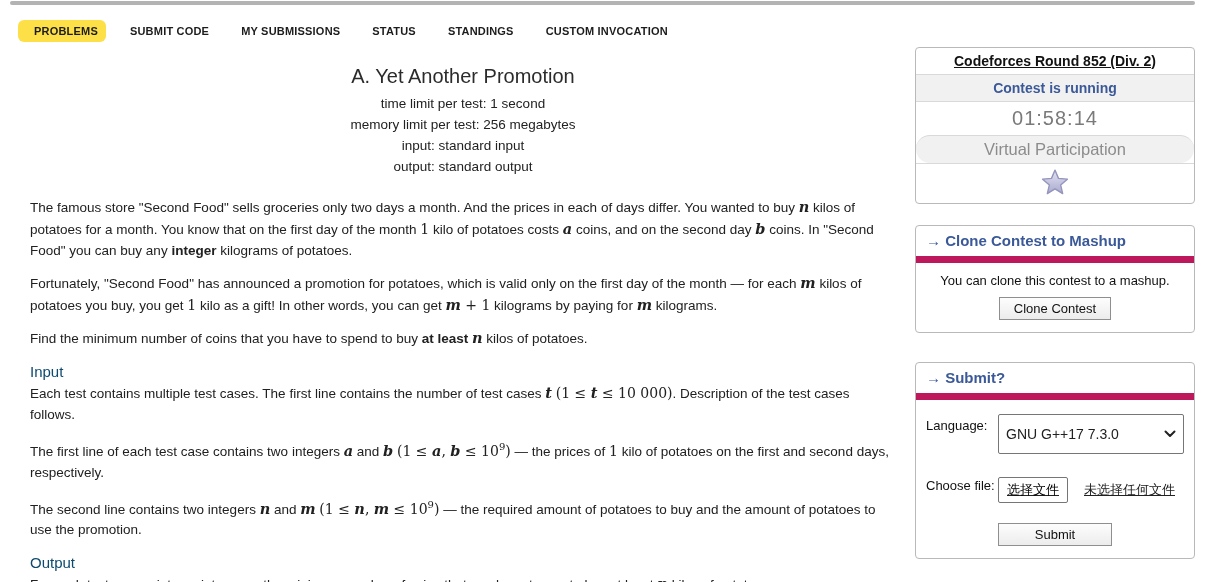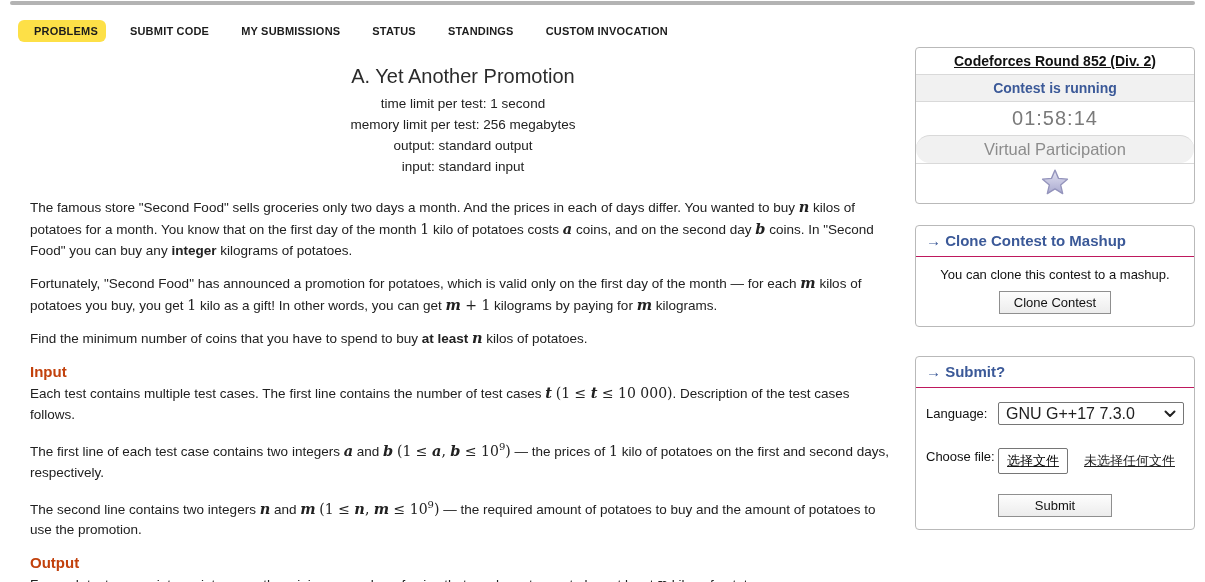--- a/index.html
+++ b/index.html
@@ -15,21 +15,21 @@
   .tab { font-size: 11px; font-weight: bold; letter-spacing: .2px; color: #1c1c1c;
     padding: 5px 8px; border-radius: 6px; cursor: pointer; white-space: nowrap; }
   .tab.selected { background: #fde047; padding-left: 16px; }
 
   
   .main-col { position: absolute; left: 30px; top: 64px; width: 866px; }
   .prob-title { text-align: center; font-size: 20px; line-height: 24px; color: #2b2b2b; }
   .prob-meta { text-align: center; font-size: 13.5px; line-height: 21px; margin-top: 5px; color: #222; }
   .stmt p { font-size: 13.5px; line-height: 21px; margin: 0 0 11px 0; }
   .stmt { margin-top: 19px; }
-  .sec-h { font-size: 15px; font-weight: bold; margin: 14px 0 2px 0; color: #c2410c; }
+  .sec-h { font-size: 15px; font-weight: normal; margin: 14px 0 2px 0; color: #0c4a6e; }
   .bld { font-weight: bold; }
   .mv { font-family: "DejaVu Serif", serif; font-style: italic; font-weight: 600; font-size: 14.5px; }
   .mn { font-family: "DejaVu Serif", serif; font-size: 14px; }
   sup.mn { font-size: 10px; }
 
   
   .sidebar { position: absolute; left: 915px; top: 47px; width: 280px; }
   .box { border: 1px solid #b9b9b9; border-radius: 4px; background: #fff; overflow: hidden; }
   .c-row { text-align: center; border-top: 1px solid #d9d9d9; }
   .c-row:first-child { border-top: none; }
@@ -38,35 +38,35 @@
   .c-status { background: #f1f1f1; color: #3B5998; font-size: 14px; font-weight: bold; padding: 5px 0; }
   .c-timer { color: #7a7a7a; font-size: 20px; letter-spacing: 1px; padding: 5px 0;
     font-family: "Liberation Sans", sans-serif; }
   .c-mode { background: #f1f1f1; color: #8c8c8c; font-size: 16.5px; padding: 4px 0; border-radius: 14px; }
   .c-star { padding: 5px 0 4px; }
   .c-star svg { cursor: pointer; }
 
   .box2 { margin-top: 21px; }
   .box3 { margin-top: 29px; }
   .box-h { color: #3B5998; font-size: 15px; font-weight: bold; padding: 6px 10px 7px;
-    border-bottom: 1px solid #be185d; }
+    border-bottom: 7px solid #be185d; }
   .clone-body { padding: 10px 8px 12px; text-align: center; }
   .clone-text { font-size: 13px; color: #111; }
   .btn { display: inline-block; font-size: 13px; color: #111;
     background: linear-gradient(#fdfdfd, #ececec); border: 1px solid #8f8f8f;
     border-radius: 0; padding: 3px 14px; cursor: pointer;
     font-family: "Liberation Sans", sans-serif; }
   .clone-body .btn { margin-top: 9px; }
 
   .submit-body { padding: 14px 10px 12px; }
   .form-row { display: flex; align-items: flex-start; margin-bottom: 20px; }
   .form-label { width: 72px; flex: 0 0 72px; font-size: 13px; padding-top: 4px; color: #111; }
-  .sel { width: 186px; height: 23px; border: 1px solid #767676; border-radius: 2px;
+  .sel { width: 186px; height: 40px; border: 1px solid #767676; border-radius: 2px;
     background: #fff; display: flex; align-items: center; justify-content: space-between;
-    padding: 0 7px; font-size: 16px; cursor: pointer; }
+    padding: 0 7px; font-size: 14px; cursor: pointer; }
   .file-wrap { display: flex; align-items: center; gap: 16px; padding-top: 3px; flex-wrap: nowrap; text-decoration: underline; }
   .file-btn { font-size: 13px; background: #fff; border: 1px solid #767676; border-radius: 2px;
     padding: 3px 8px; cursor: pointer; white-space: nowrap;
     font-family: "Liberation Sans", sans-serif; }
   .file-status { font-size: 13px; white-space: nowrap; }
   .submit-btn-row { text-align: center; margin-top: 14px; }
   .submit-btn-row .btn { padding: 3px 36px; }
 </style>
 </head>
 <body>
@@ -80,22 +80,22 @@
     <div class="tab">STATUS</div>
     <div class="tab">STANDINGS</div>
     <div class="tab">CUSTOM INVOCATION</div>
   </div>
 
 <div class="main-col">
   <div class="prob-title">A. Yet Another Promotion</div>
   <div class="prob-meta">
     <div>time limit per test: 1 second</div>
     <div>memory limit per test: 256 megabytes</div>
+    <div>input: standard input</div>
     <div>output: standard output</div>
-    <div>input: standard input</div>
   </div>
   <div class="stmt">
     <p>The famous store "Second Food" sells groceries only two days a month. And the prices in each of days differ. You wanted to buy <span class="mv">n</span> kilos of potatoes for a month. You know that on the first day of the month <span class="mn">1</span> kilo of potatoes costs <span class="mv">a</span> coins, and on the second day <span class="mv">b</span> coins. In "Second Food" you can buy any <span class="bld">integer</span> kilograms of potatoes.</p>
     <p>Fortunately, "Second Food" has announced a promotion for potatoes, which is valid only on the first day of the month — for each <span class="mv">m</span> kilos of potatoes you buy, you get <span class="mn">1</span> kilo as a gift! In other words, you can get <span class="mv">m</span><span class="mn"> + 1</span> kilograms by paying for <span class="mv">m</span> kilograms.</p>
     <p>Find the minimum number of coins that you have to spend to buy <span class="bld">at least</span> <span class="mv">n</span> kilos of potatoes.</p>
     <div class="sec-h">Input</div>
     <p>Each test contains multiple test cases. The first line contains the number of test cases <span class="mv">t</span> <span class="mn">(1 ≤ </span><span class="mv">t</span><span class="mn"> ≤ 10 000)</span>. Description of the test cases follows.</p>
     <p>The first line of each test case contains two integers <span class="mv">a</span> and <span class="mv">b</span> <span class="mn">(1 ≤ </span><span class="mv">a</span><span class="mn">, </span><span class="mv">b</span><span class="mn"> ≤ 10</span><sup class="mn">9</sup><span class="mn">)</span> — the prices of <span class="mn">1</span> kilo of potatoes on the first and second days, respectively.</p>
     <p>The second line contains two integers <span class="mv">n</span> and <span class="mv">m</span> <span class="mn">(1 ≤ </span><span class="mv">n</span><span class="mn">, </span><span class="mv">m</span><span class="mn"> ≤ 10</span><sup class="mn">9</sup><span class="mn">)</span> — the required amount of potatoes to buy and the amount of potatoes to use the promotion.</p>
     <div class="sec-h">Output</div>

